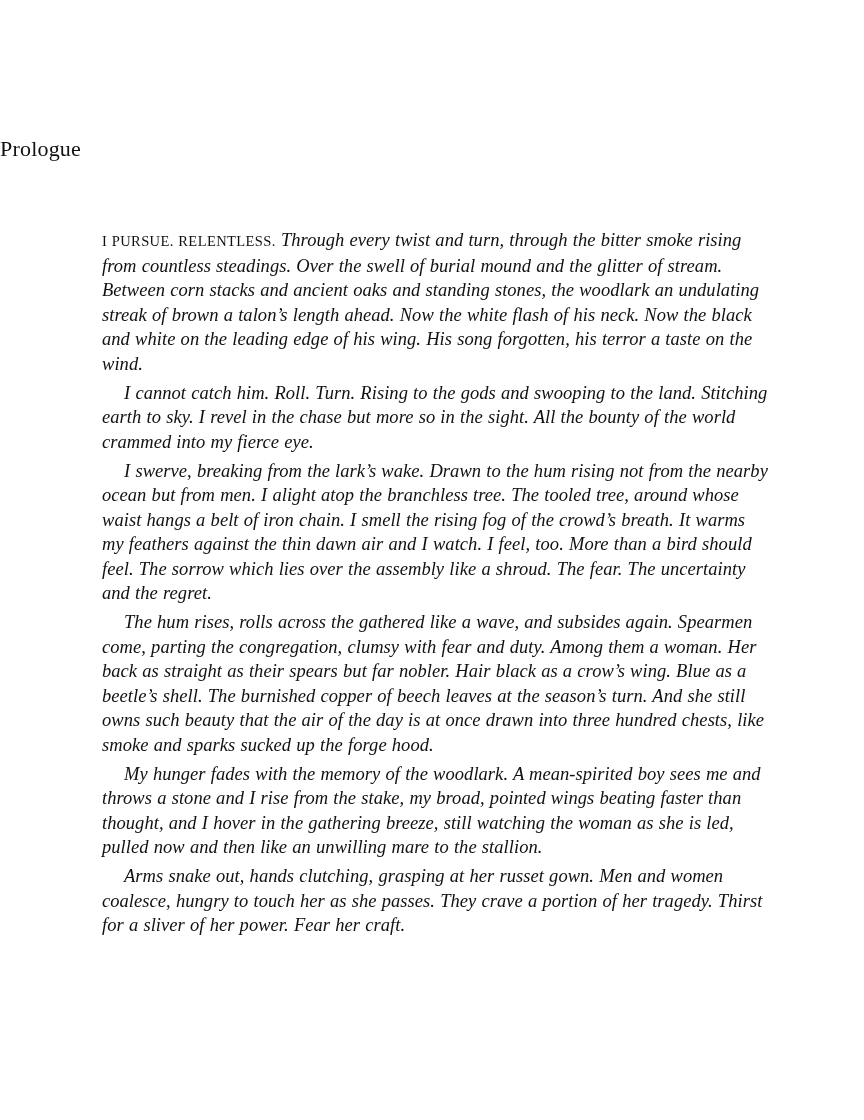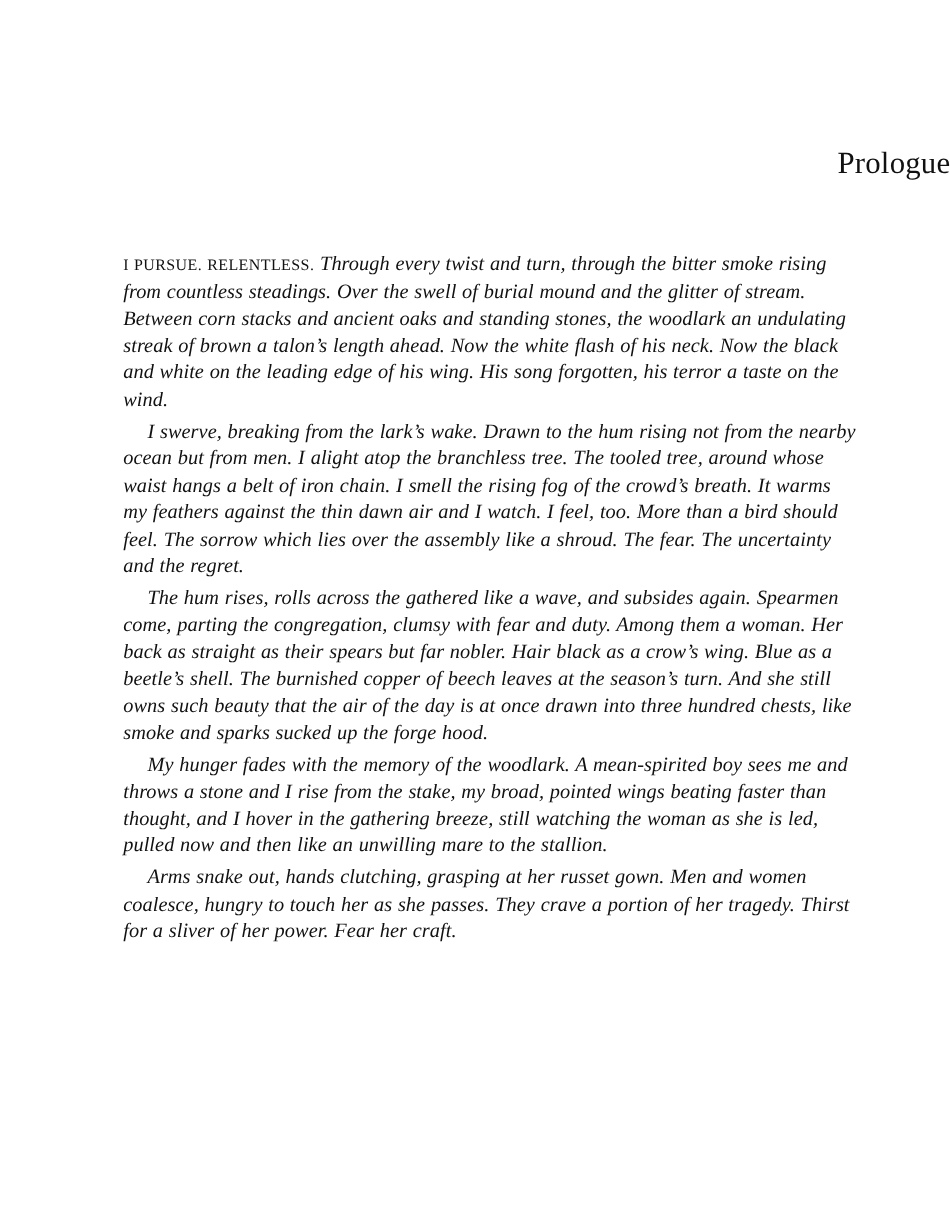--- a/index.html
+++ b/index.html
@@ -12,31 +12,31 @@
     width: 864px;
     height: 1120px;
     background: #ffffff;
     color: #111111;
     font-family: "Liberation Serif", serif;
     overflow: hidden;
   }
   .chapter-title {
     margin: 0;
     padding-top: 132px;
-    text-align: right;
-    font-size: 28px;
+    text-align: left;
+    font-size: 22px;
     line-height: 34px;
     font-weight: 400;
     font-style: normal;
     letter-spacing: 0.2px;
   }
   .content {
     position: absolute;
     top: 228px;
-    left: 112px;
+    left: 102px;
     width: 668px;
     font-style: italic;
     font-size: 18.5px;
     line-height: 24.5px;
     letter-spacing: 0.05px;
     word-spacing: 0.5px;
     text-align: left;
   }
   .content p {
     margin: 0 0 4.5px 0;
@@ -52,20 +52,21 @@
 </style>
 </head>
 <body>
 
 <div class="page">
   <h1 class="chapter-title">Prologue</h1>
 
   <div class="content">
     <p class="para"><span class="lead-smallcaps">I PURSUE. RELENTLESS.</span><span> Through every twist and turn, through the bitter smoke rising from countless steadings. Over the swell of burial mound and the glitter of stream. Between corn stacks and ancient oaks and standing stones, the woodlark an undulating streak of brown a talon’s length ahead. Now the white flash of his neck. Now the black and white on the leading edge of his wing. His song forgotten, his terror a taste on the wind.</span></p>
 
+    <p class="para indent">I cannot catch him. Roll. Turn. Rising to the gods and swooping to the land. Stitching earth to sky. I revel in the chase but more so in the sight. All the bounty of the world crammed into my fierce eye.</p>
 
     <p class="para indent">I swerve, breaking from the lark’s wake. Drawn to the hum rising not from the nearby ocean but from men. I alight atop the branchless tree. The tooled tree, around whose waist hangs a belt of iron chain. I smell the rising fog of the crowd’s breath. It warms my feathers against the thin dawn air and I watch. I feel, too. More than a bird should feel. The sorrow which lies over the assembly like a shroud. The fear. The uncertainty and the regret.</p>
 
     <p class="para indent">The hum rises, rolls across the gathered like a wave, and subsides again. Spearmen come, parting the congregation, clumsy with fear and duty. Among them a woman. Her back as straight as their spears but far nobler. Hair black as a crow’s wing. Blue as a beetle’s shell. The burnished copper of beech leaves at the season’s turn. And she still owns such beauty that the air of the day is at once drawn into three hundred chests, like smoke and sparks sucked up the forge hood.</p>
 
     <p class="para indent">My hunger fades with the memory of the woodlark. A mean-spirited boy sees me and throws a stone and I rise from the stake, my broad, pointed wings beating faster than thought, and I hover in the gathering breeze, still watching the woman as she is led, pulled now and then like an unwilling mare to the stallion.</p>
 
     <p class="para indent">Arms snake out, hands clutching, grasping at her russet gown. Men and women coalesce, hungry to touch her as she passes. They crave a portion of her tragedy. Thirst for a sliver of her power. Fear her craft.</p>
   </div>
 </div>

